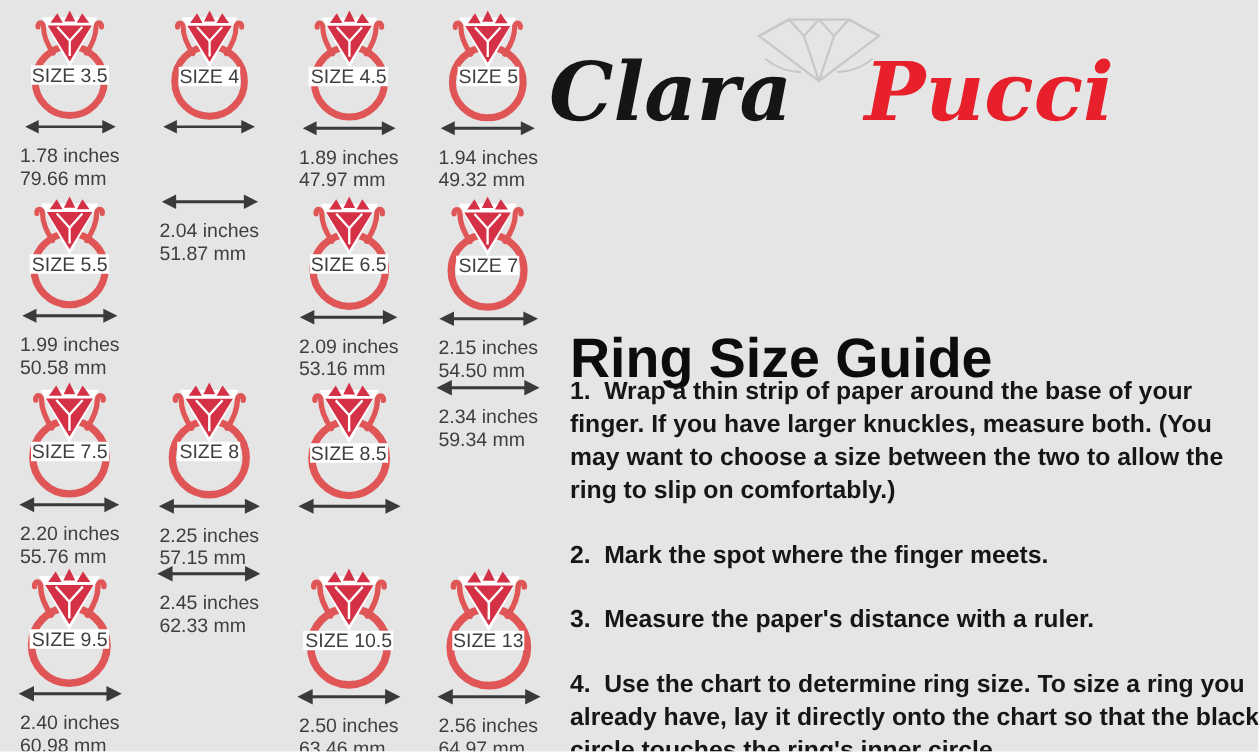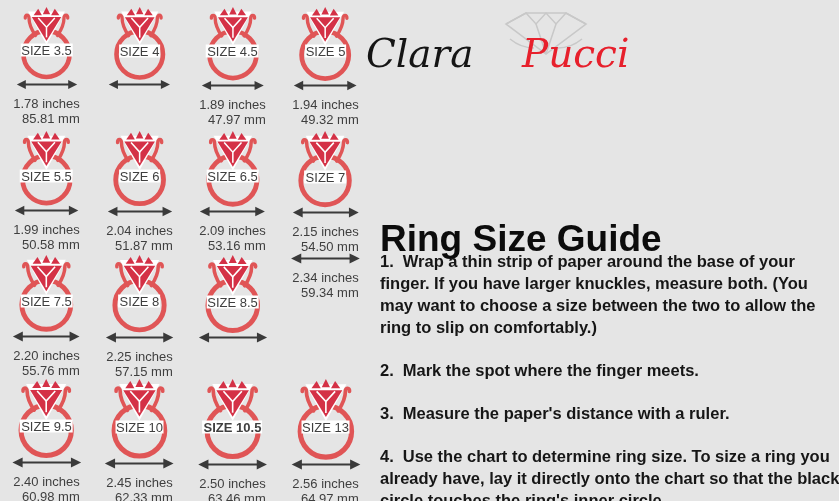--- a/index.html
+++ b/index.html
@@ -19,26 +19,26 @@
   .prong{stroke:var(--ring-band);}
   .gem{fill:var(--ring-diamond);}
   .ring-label{
     position:absolute;left:50%;top:60%;transform:translate(-50%,-50%);
     background:#fff;padding:0 1px;font-size:13px;color:var(--chart-text);
     white-space:nowrap;line-height:1;
   }
   .arrow-svg{display:block;margin-top:-2px;flex:none;}
   .arrow-line{stroke:var(--arrow);}
   .arrow-head{fill:var(--arrow);}
-  .meas{margin-top:6px;text-align:right;font-size:13px;line-height:1.15;color:var(--chart-text);}
+  .meas{margin-top:6px;text-align:left;font-size:13px;line-height:1.15;color:var(--chart-text);}
   
   #logo{position:absolute;left:366px;top:16px;width:400px;height:90px;}
   .logo-word{
-    font-family:"DejaVu Serif",serif;font-style:italic;font-weight:normal;
-    font-size:39px;line-height:1;display:inline-block;
+    font-family:"DejaVu Serif",serif;font-style:italic;font-weight:bold;
+    font-size:54px;line-height:1;display:inline-block;
   }
   #logo-word1{color:var(--brand-black);}
   #logo-word2{color:var(--brand-red);margin-left:44px;}
   #logo-words{position:absolute;left:0;top:18px;white-space:nowrap;}
   #logo-diamond{position:absolute;left:130px;top:-8px;width:100px;height:52px;}
   #logo-diamond path,#logo-diamond line{stroke:var(--logo-diamond);fill:none;stroke-width:1.5;}
   
   #guide-title{
     position:absolute;left:380px;top:193px;font-size:37px;font-weight:bold;
     color:#0c0c0c;letter-spacing:0;
@@ -75,21 +75,21 @@
         </svg>
         <div class="ring-label">SIZE 3.5</div>
       </div>
       <svg class="arrow-svg" viewBox="0 0 76 14" style="width: 62px; height: 13px;">
         <line class="arrow-line" x1="9" y1="7" x2="67" y2="7" stroke-width="2.2"></line>
         <polygon class="arrow-head" points="1,7 12,1.5 12,12.5"></polygon>
         <polygon class="arrow-head" points="75,7 64,1.5 64,12.5"></polygon>
       </svg>
       <div class="meas">
         <div>1.78 inches</div>
-        <div>85.81 mm</div>
+        <div>79.66 mm</div>
       </div>
     </div>
 
     <div class="cell">
       <div class="fig" style="width: 59.45px; height: 74.3125px;">
         <svg class="ring-svg" viewBox="0 0 64 80">
           <circle class="band" cx="32" cy="52" r="25" fill="none" stroke-width="5"></circle>
           <polygon points="12,6 52,6 32,42" fill="#fff"></polygon>
           <path class="prong" d="M20,32 C16,26 13,19 13,13 C13,9 8.5,9 9,13" fill="none" stroke-width="3.6" stroke-linecap="round"></path>
           <path class="prong" d="M44,32 C48,26 51,19 51,13 C51,9 55.5,9 55,13" fill="none" stroke-width="3.6" stroke-linecap="round"></path>
@@ -192,37 +192,20 @@
         <polygon class="arrow-head" points="1,7 12,1.5 12,12.5"></polygon>
         <polygon class="arrow-head" points="75,7 64,1.5 64,12.5"></polygon>
       </svg>
       <div class="meas">
         <div>1.99 inches</div>
         <div>50.58 mm</div>
       </div>
     </div>
 
     <div class="cell">
-      <div class="fig" style="width: 61.25px; height: 76.5625px;">
-        <svg class="ring-svg" viewBox="0 0 64 80">
-          <circle class="band" cx="32" cy="52" r="25" fill="none" stroke-width="5"></circle>
-          <polygon points="12,6 52,6 32,42" fill="#fff"></polygon>
-          <path class="prong" d="M20,32 C16,26 13,19 13,13 C13,9 8.5,9 9,13" fill="none" stroke-width="3.6" stroke-linecap="round"></path>
-          <path class="prong" d="M44,32 C48,26 51,19 51,13 C51,9 55.5,9 55,13" fill="none" stroke-width="3.6" stroke-linecap="round"></path>
-          <g class="gem">
-            <polygon points="18,10 23,3 27,10"></polygon>
-            <polygon points="28,9 32,1 36,9"></polygon>
-            <polygon points="37,10 41,3 46,10"></polygon>
-            <polygon points="16,12 48,12 32,38"></polygon>
-          </g>
-          <path d="M23,13 L32,23 L41,13" fill="none" stroke="#fff" stroke-width="1.6"></path>
-          <line x1="32" y1="23" x2="32" y2="34" stroke="#fff" stroke-width="1.6"></line>
-        </svg>
-        <div class="ring-label">SIZE 6</div>
-      </div>
       <svg class="arrow-svg" viewBox="0 0 76 14" style="width: 66px; height: 13px;">
         <line class="arrow-line" x1="9" y1="7" x2="67" y2="7" stroke-width="2.2"></line>
         <polygon class="arrow-head" points="1,7 12,1.5 12,12.5"></polygon>
         <polygon class="arrow-head" points="75,7 64,1.5 64,12.5"></polygon>
       </svg>
       <div class="meas">
         <div>2.04 inches</div>
         <div>51.87 mm</div>
       </div>
     </div>
@@ -403,50 +386,33 @@
         <polygon class="arrow-head" points="1,7 12,1.5 12,12.5"></polygon>
         <polygon class="arrow-head" points="75,7 64,1.5 64,12.5"></polygon>
       </svg>
       <div class="meas">
         <div>2.40 inches</div>
         <div>60.98 mm</div>
       </div>
     </div>
 
     <div class="cell">
-      <div class="fig" style="width: 64.85px; height: 81.0625px;">
-        <svg class="ring-svg" viewBox="0 0 64 80">
-          <circle class="band" cx="32" cy="52" r="25" fill="none" stroke-width="5"></circle>
-          <polygon points="12,6 52,6 32,42" fill="#fff"></polygon>
-          <path class="prong" d="M20,32 C16,26 13,19 13,13 C13,9 8.5,9 9,13" fill="none" stroke-width="3.6" stroke-linecap="round"></path>
-          <path class="prong" d="M44,32 C48,26 51,19 51,13 C51,9 55.5,9 55,13" fill="none" stroke-width="3.6" stroke-linecap="round"></path>
-          <g class="gem">
-            <polygon points="18,10 23,3 27,10"></polygon>
-            <polygon points="28,9 32,1 36,9"></polygon>
-            <polygon points="37,10 41,3 46,10"></polygon>
-            <polygon points="16,12 48,12 32,38"></polygon>
-          </g>
-          <path d="M23,13 L32,23 L41,13" fill="none" stroke="#fff" stroke-width="1.6"></path>
-          <line x1="32" y1="23" x2="32" y2="34" stroke="#fff" stroke-width="1.6"></line>
-        </svg>
-        <div class="ring-label">SIZE 10</div>
-      </div>
       <svg class="arrow-svg" viewBox="0 0 76 14" style="width: 72.4px; height: 13px;">
         <line class="arrow-line" x1="9" y1="7" x2="67" y2="7" stroke-width="2.2"></line>
         <polygon class="arrow-head" points="1,7 12,1.5 12,12.5"></polygon>
         <polygon class="arrow-head" points="75,7 64,1.5 64,12.5"></polygon>
       </svg>
       <div class="meas">
         <div>2.45 inches</div>
         <div>62.33 mm</div>
       </div>
     </div>
 
     <div class="cell">
-      <div class="fig" style="width: 65.3px; height: 81.625px; font-weight: bold;">
+      <div class="fig" style="width: 65.3px; height: 81.625px;">
         <svg class="ring-svg" viewBox="0 0 64 80">
           <circle class="band" cx="32" cy="52" r="25" fill="none" stroke-width="5"></circle>
           <polygon points="12,6 52,6 32,42" fill="#fff"></polygon>
           <path class="prong" d="M20,32 C16,26 13,19 13,13 C13,9 8.5,9 9,13" fill="none" stroke-width="3.6" stroke-linecap="round"></path>
           <path class="prong" d="M44,32 C48,26 51,19 51,13 C51,9 55.5,9 55,13" fill="none" stroke-width="3.6" stroke-linecap="round"></path>
           <g class="gem">
             <polygon points="18,10 23,3 27,10"></polygon>
             <polygon points="28,9 32,1 36,9"></polygon>
             <polygon points="37,10 41,3 46,10"></polygon>
             <polygon points="16,12 48,12 32,38"></polygon>

